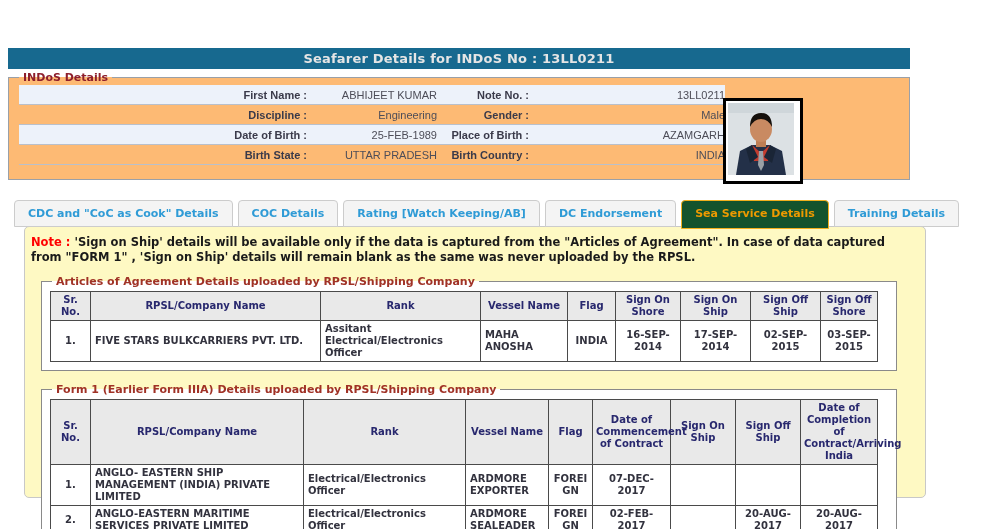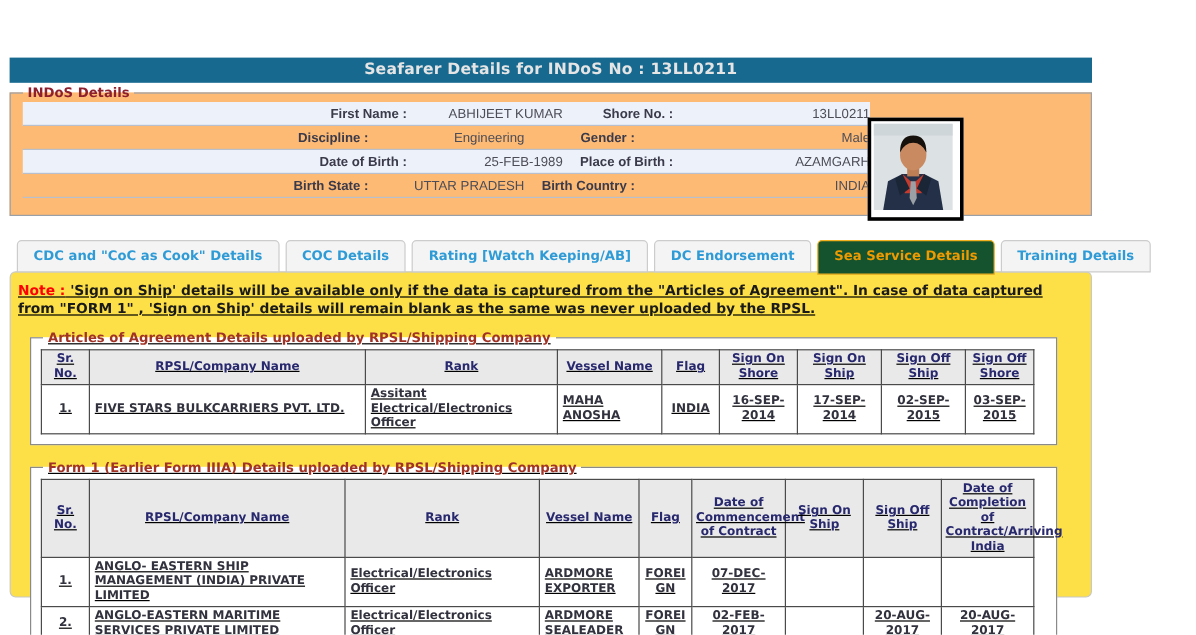--- a/index.html
+++ b/index.html
@@ -24,21 +24,21 @@
   .indos-fs legend, .tbl-fs legend{
     font-size:11px;font-weight:bold;padding:0 4px;margin-left:2px;
     font-family:"DejaVu Sans",sans-serif;
   }
   .indos-fs legend{color:#8E1F2C;}
   .inforows{margin-left:2px;width:706px;}
   .inforow{
     display:flex;align-items:center;height:19px;
     border-bottom:1px solid #b9c0cb;font-size:11px;
   }
-  .inforow.alt{background:#EDF2FA;padding-left:32px;}
+  .inforow.alt{background:#EDF2FA;}
   .lbl{font-weight:bold;color:#3A3A4A;text-align:right;}
   .lbl.c1{width:288px;}
   .lbl.c2{width:92px;}
   .val{color:#4D4D58;text-align:right;padding-left:10px;}
   .val.c1{width:120px;}
   .val.c2{flex:1;}
   
   .photo{
     position:absolute;left:714px;top:14px;width:70px;height:76px;
     border:3px solid #000;background:#fff;padding:2px;
@@ -50,24 +50,23 @@
     height:25px;line-height:25px;padding:0 13px;
     background:#F4F4F4;border:1px solid #CCCCCC;border-radius:4px 4px 0 0;
     color:#2F9BD6;font-size:11px;font-weight:bold;white-space:nowrap;
     font-family:"DejaVu Sans",sans-serif;cursor:pointer;
   }
   .tab.active{
     background:#14532d;border:1px solid #F2B01E;color:#EE9A00;height:27px;
   }
   
   .panel{
-    position:absolute;left:8px;top:226px;width:902px;height:272px;
-    border:1px solid #C8C8C8;border-radius:5px;background:#fde047;z-index:1;
+    position:absolute;left:24px;top:226px;width:902px;height:272px;
+    border:1px solid #C8C8C8;border-radius:5px;background:#fef9c3;z-index:1;
     box-sizing:border-box;
-    text-decoration:underline;
   }
   .note{
     margin:8px 12px 0 6px;font-family:"DejaVu Sans",sans-serif;
     font-size:11.5px;font-weight:bold;color:#1A1A1A;line-height:15px;
   }
   .note .red{color:#FF0000;}
   .tbl-fs{
     position:relative;margin:10px 28px 0 16px;
     border:1px solid #8a8a8a;padding:3px 8px 8px 8px;background:#fff;
   }
@@ -91,21 +90,21 @@
 <body>
 
 <div class="titlebar">Seafarer Details for INDoS No : 13LL0211</div>
 
 <fieldset class="indos-fs">
   <legend>INDoS Details</legend>
   <div class="inforows">
     <div class="inforow alt">
       <span class="lbl c1">First Name :</span>
       <span class="val c1">ABHIJEET KUMAR</span>
-      <span class="lbl c2">Shore No. :</span>
+      <span class="lbl c2">Note No. :</span>
       <span class="val c2">13LL0211</span>
     </div>
     <div class="inforow">
       <span class="lbl c1">Discipline :</span>
       <span class="val c1">Engineering</span>
       <span class="lbl c2">Gender :</span>
       <span class="val c2">Male</span>
     </div>
     <div class="inforow alt">
       <span class="lbl c1">Date of Birth :</span>

